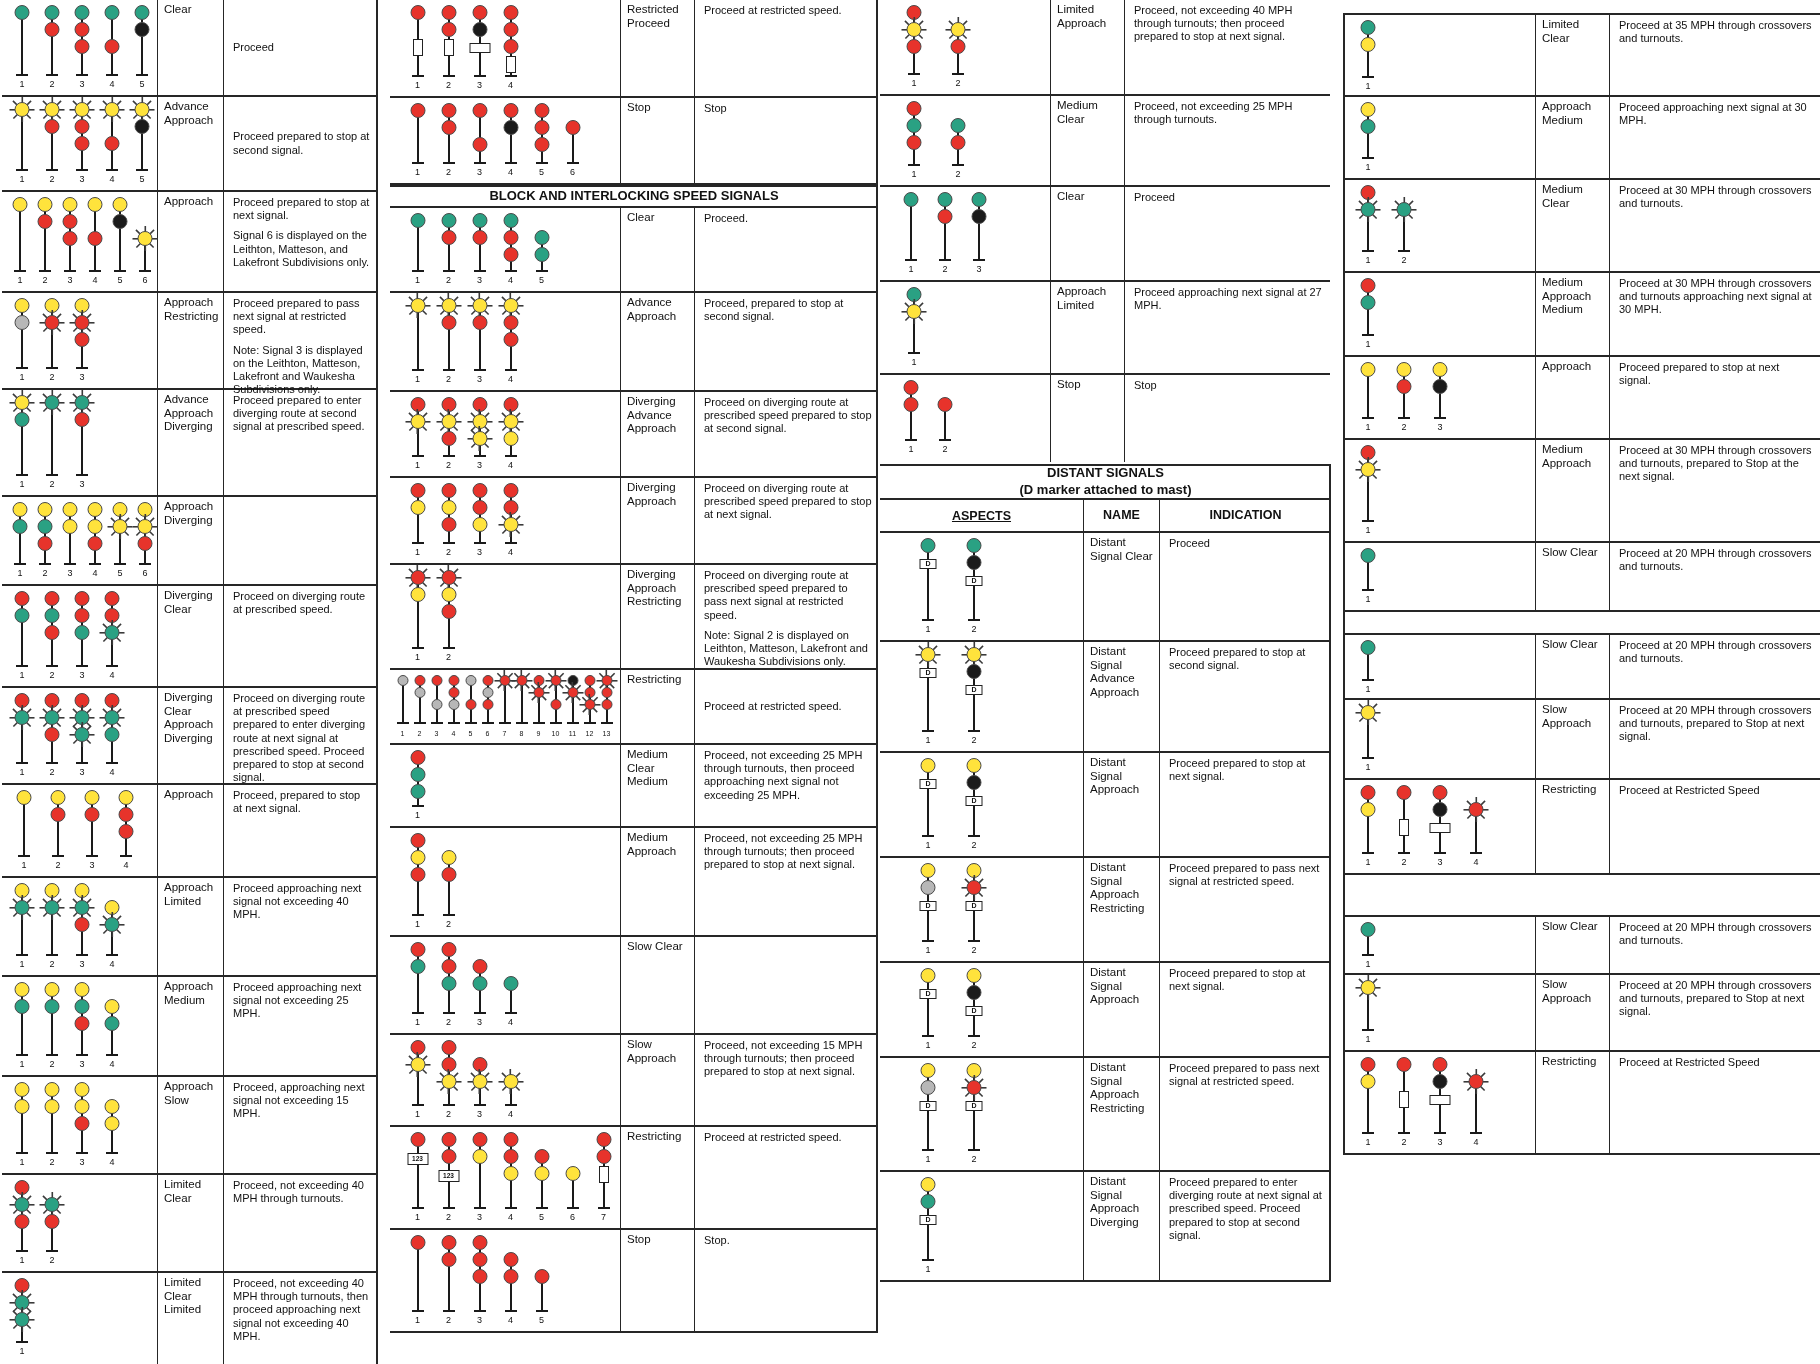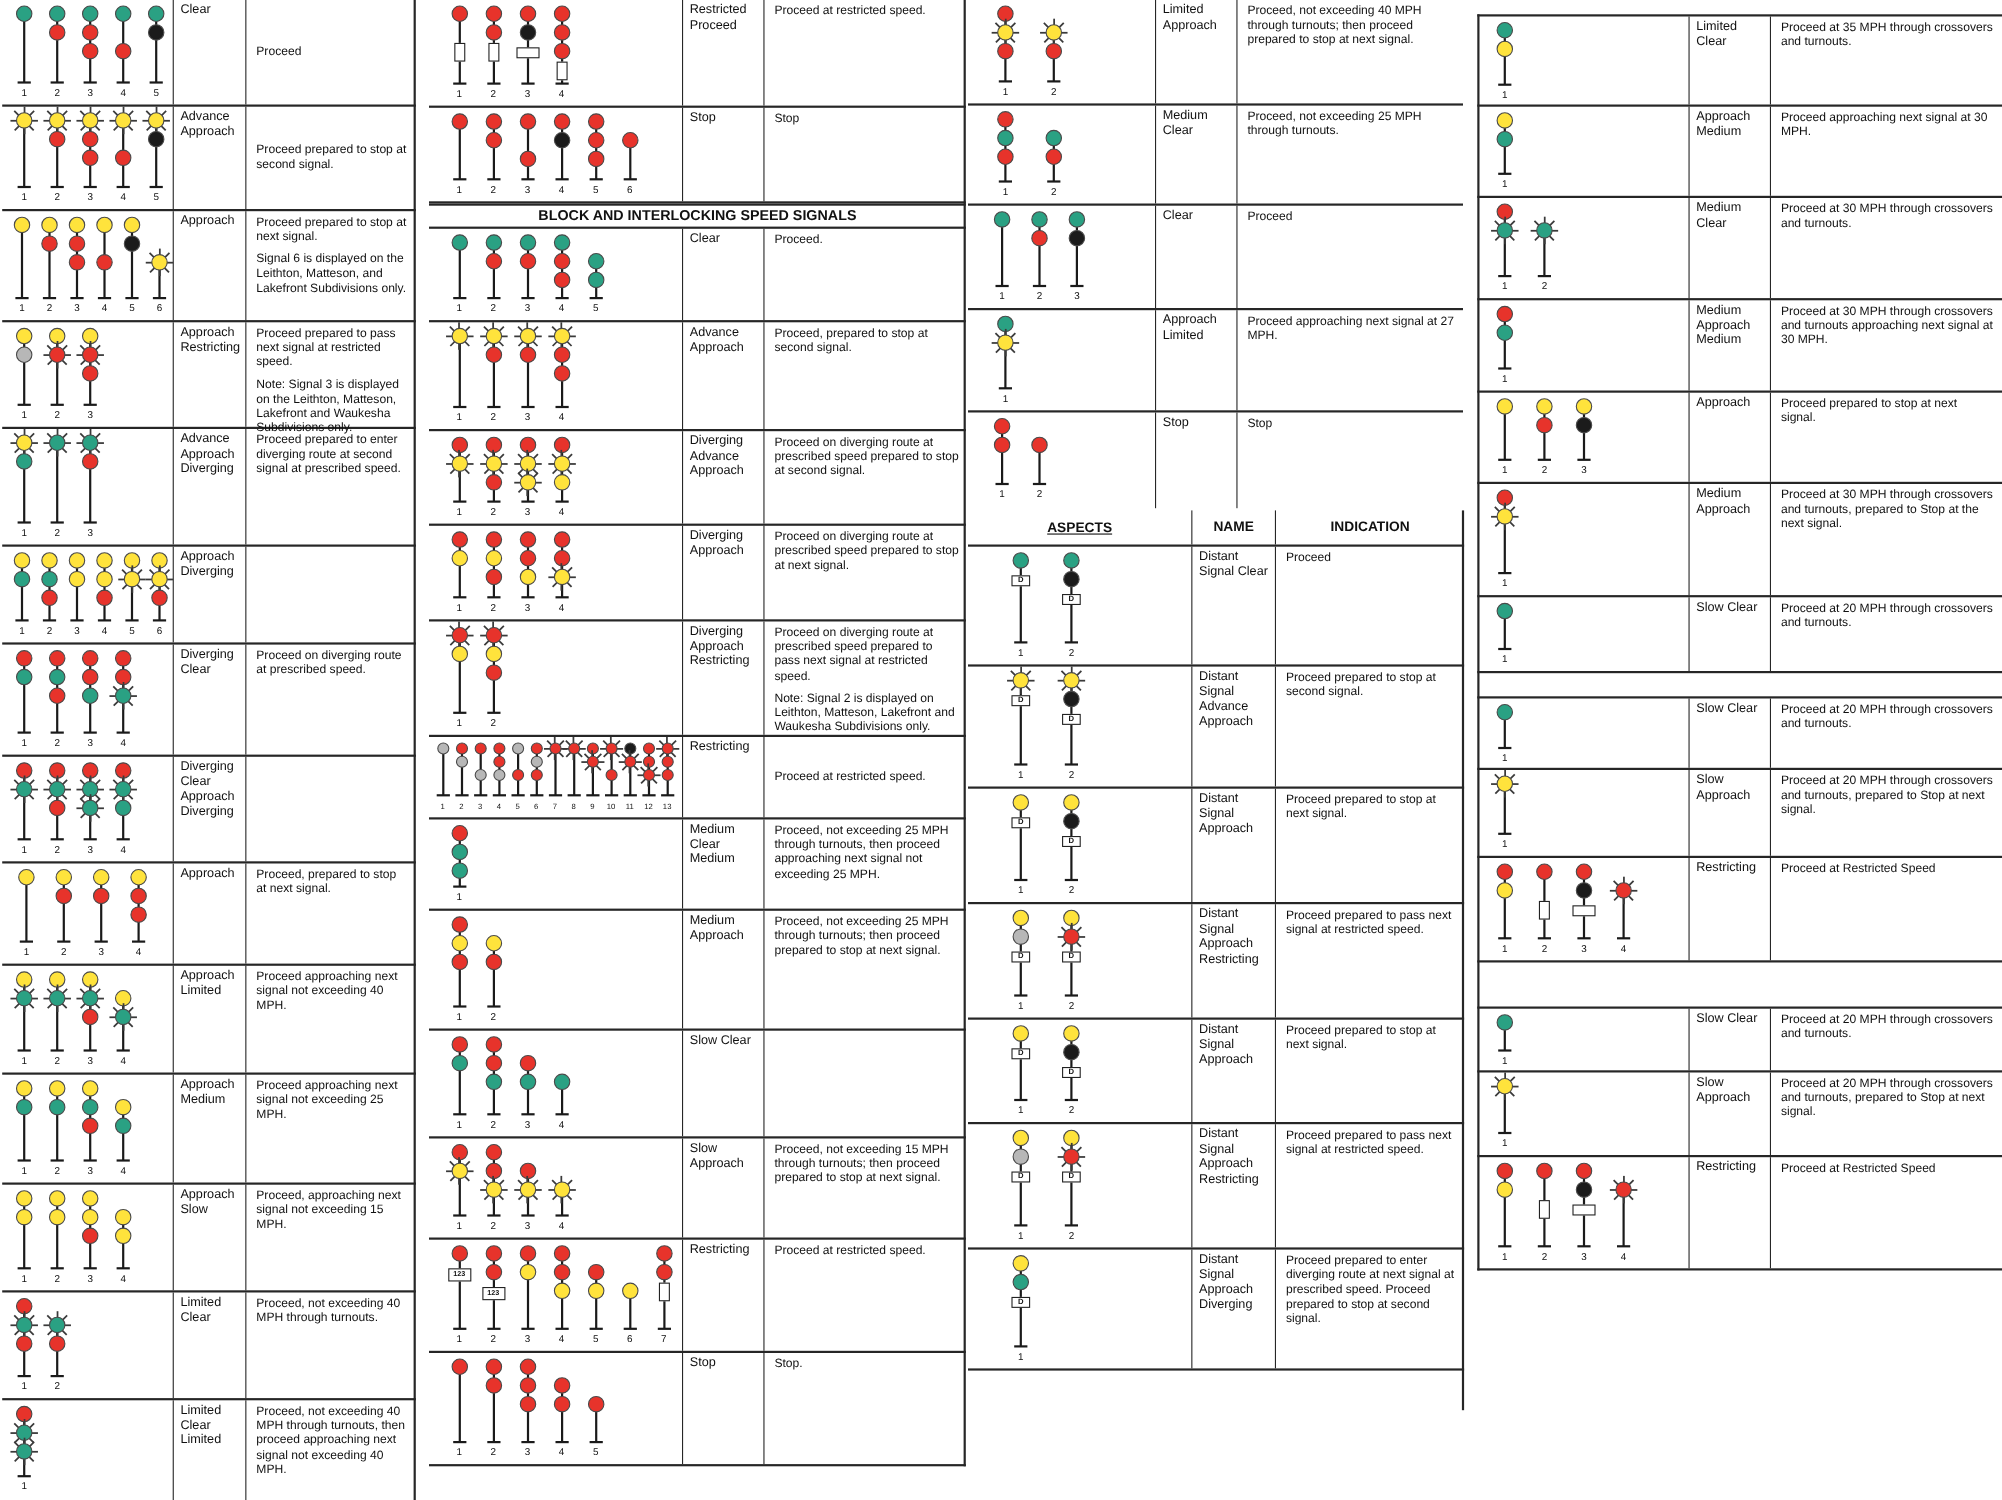--- a/index.html
+++ b/index.html
@@ -519,20 +519,23 @@
             <span class="lamp fl" style="top: 17px; width: 15px; height: 15px;">
               <b class="bulb" style="background: rgb(42, 161, 131);"></b>
             </span>
             <span class="lamp" style="top: 34px; width: 15px; height: 15px;">
               <b class="bulb" style="background: rgb(42, 161, 131);"></b>
             </span>
             <span class="num" style="font-size: 9px;">4</span>
           </div>
         </div>
         <div class="nm" style="width: 67px;">Diverging Clear Approach Diverging</div>
+        <div class="ind" style="width: 154px;">
+          <div>Proceed on diverging route at prescribed speed prepared to enter diverging route at next signal at prescribed speed. Proceed prepared to stop at second signal.</div>
+        </div>
       </div>
       <div class="row" style="height: 93px;">
         <div class="asp" style="width: 155px; padding-left: 6px; column-gap: 2px;">
           <div class="sig" style="width: 32px; height: 79px;">
             <i class="mast" style="top: 7.5px;"></i>
             <i class="foot"></i>
             <span class="lamp" style="top: 0px; width: 15px; height: 15px;">
               <b class="bulb" style="background: rgb(255, 227, 60);"></b>
             </span>
             <span class="num" style="font-size: 9px;">1</span>
@@ -1806,20 +1809,24 @@
             <span class="num" style="font-size: 9px;">2</span>
           </div>
         </div>
         <div class="nm" style="width: 75px;">Stop</div>
         <div class="ind" style="width: 205px;">
           <div>Stop</div>
         </div>
       </div>
     </div>
     <div class="band" style="left: 880px; top: 464px; width: 451px;">
+      <div class="sec" style="height: 36px;">
+        <div>DISTANT SIGNALS</div>
+        <div>(D marker attached to mast)</div>
+      </div>
       <div class="row ch" style="height: 33px;">
         <div class="asp" style="width: 203px; text-decoration: underline;">ASPECTS</div>
         <div class="nm" style="width: 77px;">NAME</div>
         <div class="ind" style="width: 171px;">INDICATION</div>
       </div>
       <div class="row" style="height: 109px;">
         <div class="asp" style="width: 203px; padding-left: 30px; column-gap: 10px;">
           <div class="sig" style="width: 36px; height: 95px;">
             <i class="mast" style="top: 7.5px;"></i>
             <i class="foot"></i>

